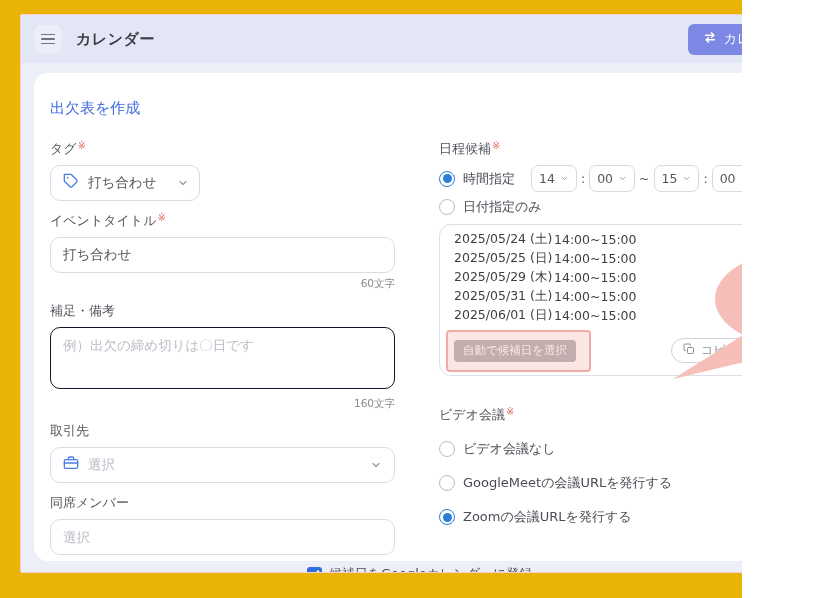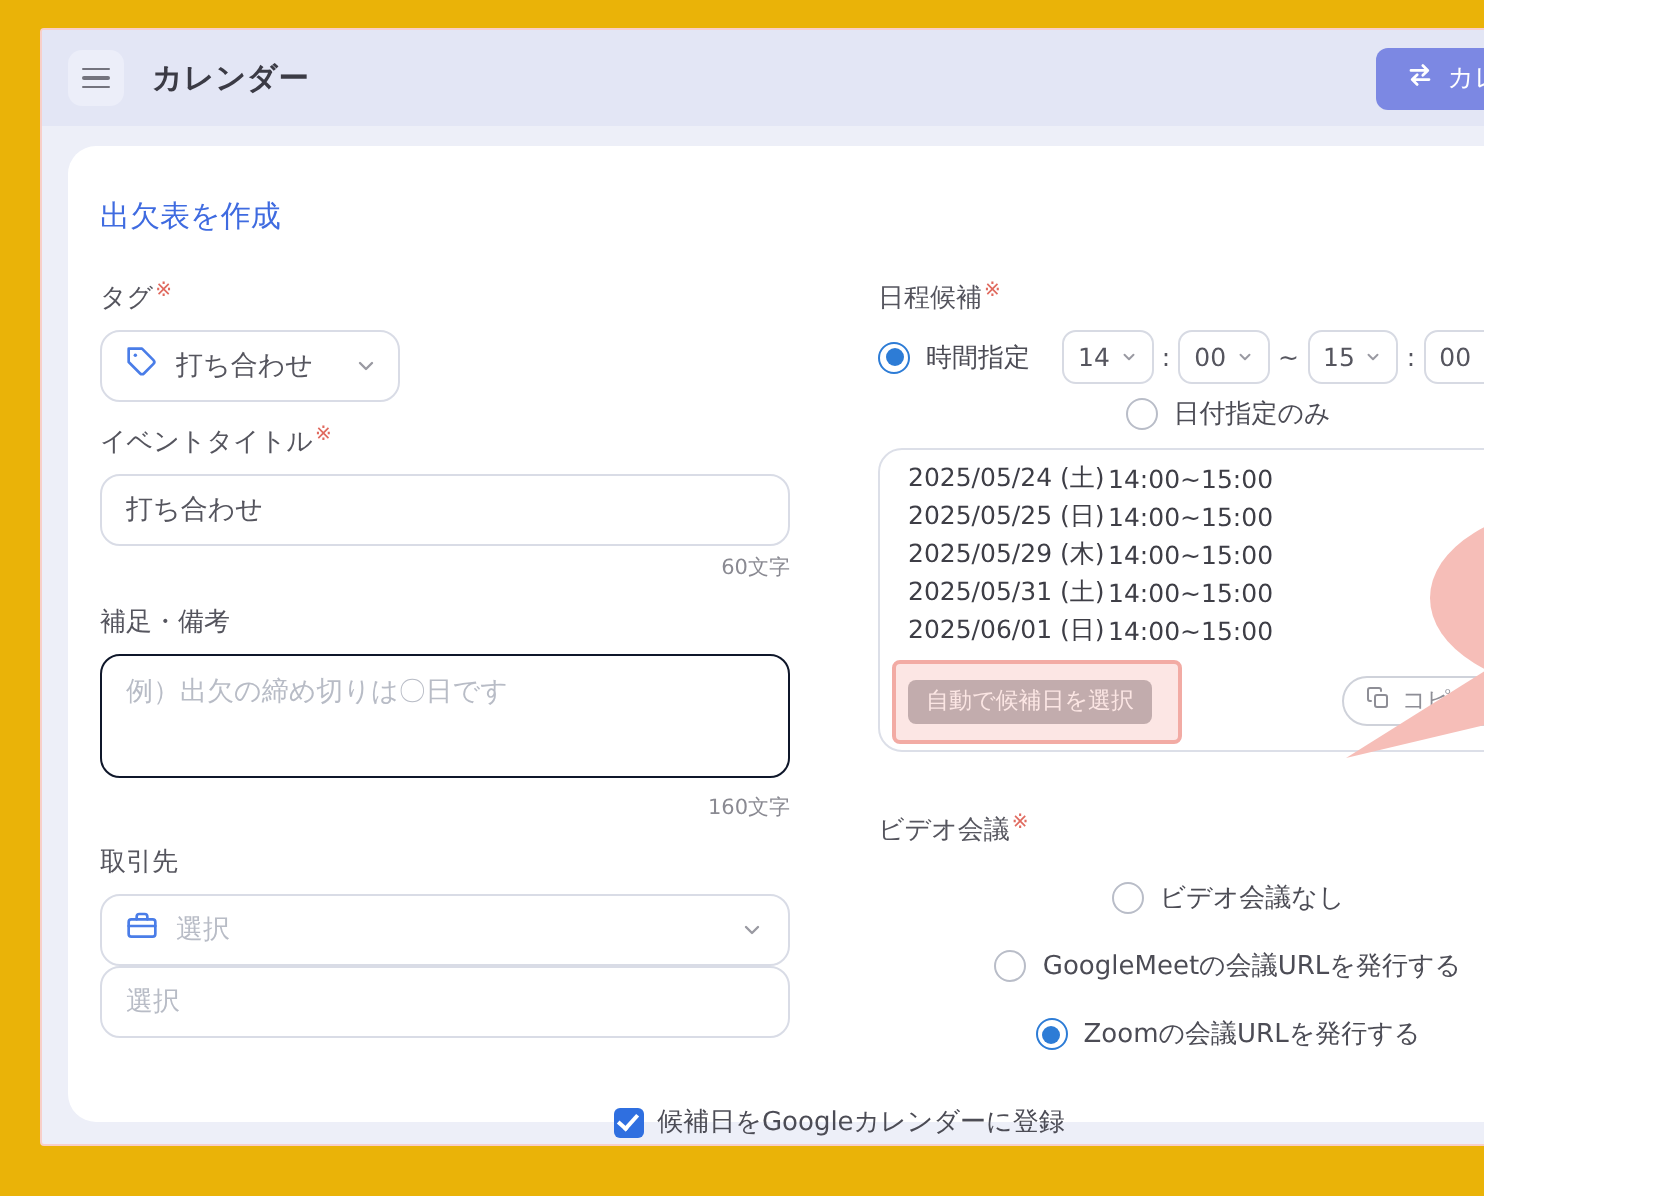--- a/index.html
+++ b/index.html
@@ -42,21 +42,21 @@
   .text-input { width:100%; height:36px; border:1px solid #d9dce6; border-radius:10px; padding:0 12px;
                 font-size:13.5px; color:#55555e; font-family:inherit; outline:none; }
   .text-input::placeholder, textarea::placeholder { color:#b8bcc6; }
   .counter { text-align:right; font-size:10.5px; color:#8a8a92; margin-top:4px; }
   textarea.notes { width:100%; height:62px; border:1px solid #0f172a; border-radius:10px; padding:9px 12px;
                    font-size:13.5px; color:#55555e; resize:none; font-family:inherit; outline:none; }
   .sel-input { width:100%; height:36px; padding:0 12px; gap:9px; cursor:pointer; }
   .sel-input .ph { font-size:13.5px; color:#b8bcc6; flex:1; }
 
   
-  .radio-row { display:flex; align-items:center; gap:8px; margin:6px 0;justify-content:center; }
+  .radio-row { display:flex; align-items:center; gap:8px; margin:6px 0; }
   .radio { width:16px; height:16px; border-radius:50%; border:1.5px solid #b9bdc8; background:#fff; flex:none; position:relative; cursor:pointer; }
   .radio.on { border-color:#2d7cd6; }
   .radio.on::after { content:""; position:absolute; inset:2.5px; border-radius:50%; background:#2d7cd6; }
   .radio-label { font-size:13px; color:#4c4c55; }
 
   .time-row { display:flex; align-items:center; gap:8px; margin:4px 0 2px 0; }
   .time-sels { display:flex; align-items:center; gap:4px; margin-left:8px; }
   .tsel { display:flex; align-items:center; gap:5px; height:27px; padding:0 7px; border:1px solid #d7dae3;
           border-radius:7px; background:#fff; font-size:12.5px; color:#55555e; cursor:pointer; }
   .tcolon,.ttilde { font-size:12.5px; color:#55555e; }
@@ -171,20 +171,21 @@
               </svg>
             </span>
             <span class="ph">選択</span>
             <span class="chev">
               <svg width="12" height="12" viewBox="0 0 24 24" fill="none" stroke="#9a9aa2" stroke-width="2.4" stroke-linecap="round" stroke-linejoin="round">
                   <path d="M6 9l6 6 6-6"></path>
                 </svg>
             </span>
           </div>
 
+          <div class="f-label">同席メンバー</div>
           <input class="text-input" placeholder="選択" style="">
         </div>
 
         <div class="col-r">
           <div class="f-label"><span>日程候補</span><span class="req">※</span></div>
 
           <div class="time-row">
             <span class="radio on"></span>
             <span class="radio-label">時間指定</span>
             <div class="time-sels">

